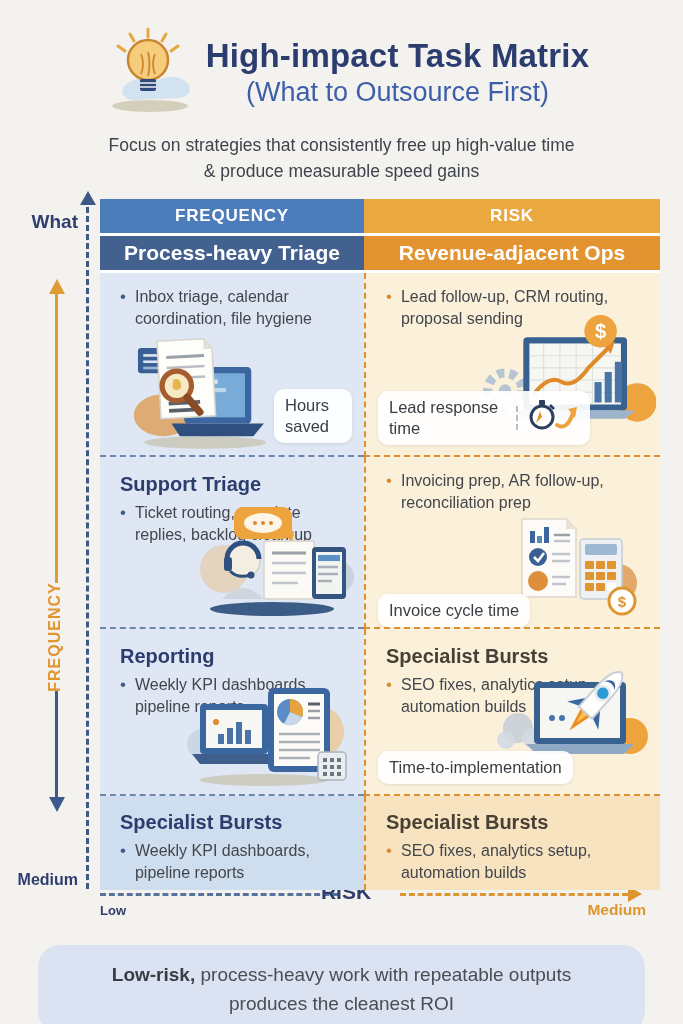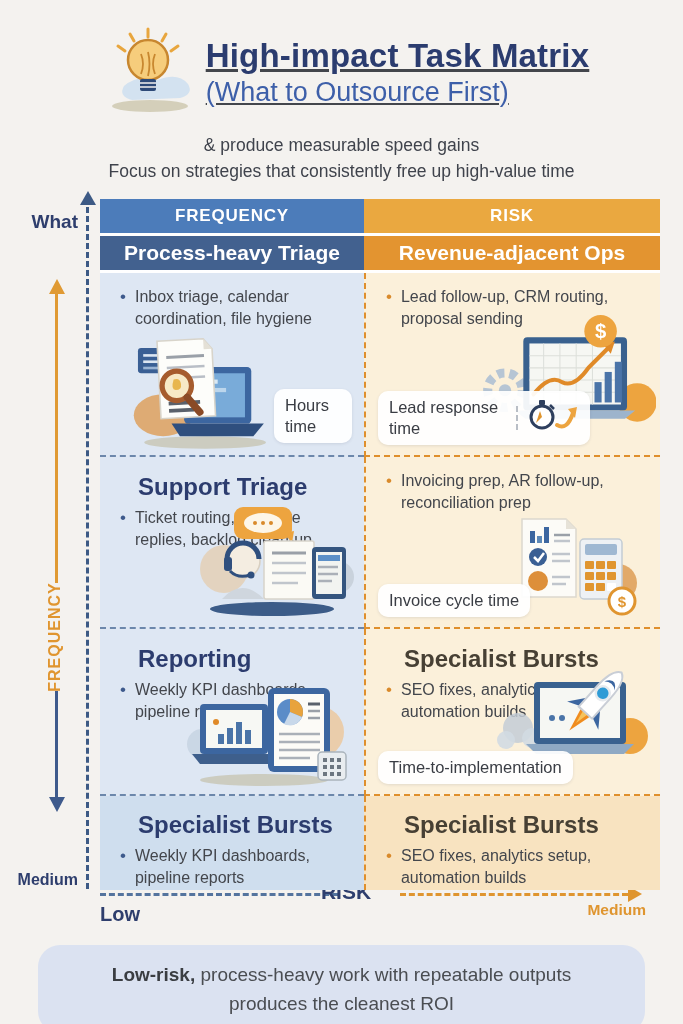--- a/index.html
+++ b/index.html
@@ -7,21 +7,21 @@
   body {
     font-family:"Liberation Sans", sans-serif;
     background:#f4f2ef;
     color:#43464c;
     position:relative;
   }
 
   
   .header { display:flex; align-items:center; justify-content:center; padding-top:24px; gap:4px; }
   .bulb-wrap { width:108px; height:96px; flex:0 0 auto; }
-  .titles { text-align:left;text-decoration:underline; }
+  .titles { text-align:center; }
   .title { font-size:33px; font-weight:bold; color:#2b3c6f; letter-spacing:.2px; }
   .subtitle { font-size:27px; color:#3d5fa9; margin-top:2px; }
   .tagline { text-align:center; margin-top:12px; font-size:17.5px; color:#3f434c; line-height:1.5; }
 
   
   .matrix-region { position:relative; width:683px; height:730px; margin-top:14px; }
   .grid {
     position:absolute; left:100px; top:0; width:560px;
     display:grid;
     grid-template-columns:264px 296px;
@@ -37,21 +37,21 @@
   .gapcell { background:#ffffff; }
 
   .cell { position:relative; overflow:hidden; padding:13px 14px 8px 16px; }
   .cell.left  { background:#dee7f3; }
   .cell.right { background:#fbf0da; border-left:2px dashed #df8f2c; }
   .cell.left.sep  { border-bottom:2px dashed #6c87ab; }
   .cell.right.sep { border-bottom:2px dashed #df8f2c; }
   .cell.left.deep  { background:#cfdeee; }
   .cell.right.deep { background:#f8e3c0; }
 
-  .cell-title { font-size:24px; font-weight:bold; margin:3px 0 6px 22px; }
+  .cell-title { font-size:20px; font-weight:bold; margin:3px 0 6px 4px; }
   .cell-title.navy { color:#2c3c6e; }
   .cell-title.brown { color:#474034; }
   .bullet-row { display:flex; gap:9px; font-size:16px; line-height:1.42; color:#43464c; padding-left:4px; }
   .dot { font-size:17px; line-height:1.3; }
   .dot.navy { color:#3e5a8c; }
   .dot.orange { color:#d98a2b; }
 
   .illus { position:absolute; }
   .badge {
     position:absolute; background:rgba(255,255,255,.93); border-radius:10px;
@@ -76,21 +76,21 @@
     font-size:16px; font-weight:bold; letter-spacing:1px; color:#e0952f; }
   .down-arrow-line { position:absolute; left:55px; top:492px; height:108px; width:0; border-left:3.5px solid #3e5a8c; }
   .down-arrowhead  { position:absolute; left:49px; top:598px; width:0; height:0;
     border-left:8px solid transparent; border-right:8px solid transparent; border-top:15px solid #3e5a8c; }
 
   .x-line-navy   { position:absolute; left:100px; top:694px; width:238px; border-top:3px dashed #54749e; }
   .x-line-orange { position:absolute; left:400px; top:694px; width:228px; border-top:3px dashed #df952f; }
   .x-arrowhead   { position:absolute; left:628px; top:687.5px; width:0; height:0;
     border-top:8px solid transparent; border-bottom:8px solid transparent; border-left:14px solid #df952f; }
   .lbl-risk { left:300px; top:681px; width:92px; text-align:center; font-size:21px; color:#2e3e6d; }
-  .lbl-low  { left:100px; top:704px; font-size:20px; color:#2e3e6d; }
+  .lbl-low  { left:100px; top:704px; font-size:13px; color:#2e3e6d; }
   .lbl-xmed { left:566px; top:702px; width:80px; text-align:right; font-size:15.5px; color:#df952f; }
 
   
   .footer {
     margin:16px 38px 0 38px; background:#dbe2f1; border-radius:22px;
     padding:15px 46px; text-align:center; font-size:19px; color:#4a4d52; line-height:1.55;
   }
   .footer b { color:#3a3d42; }
 </style>
 </head>
@@ -115,22 +115,22 @@
       <line x1="46" y1="63" x2="62" y2="63" stroke="#f4f2ef" stroke-width="1.5"></line>
     </svg>
   </div>
   <div class="titles">
     <div class="title">High-impact Task Matrix</div>
     <div class="subtitle">(What to Outsource First)</div>
   </div>
 </div>
 
 <div class="tagline">
+  <div>Focus on strategies that consistently free up high-value time</div>
   <div>&amp; produce measurable speed gains</div>
-  <div>Focus on strategies that consistently free up high-value time</div>
 </div>
 
 <div class="matrix-region">
 
   <div class="y-arrowhead"></div>
   <div class="y-line"></div>
   <div class="axis-label lbl-high">What</div>
   <div class="up-arrowhead"></div>
   <div class="up-arrow-line"></div>
   <div class="y-axis-title">FREQUENCY</div>
@@ -182,21 +182,21 @@
             <line x1="46" y1="40" x2="82" y2="40" stroke="#b9bec6" stroke-width="2.5"></line>
             <line x1="46" y1="50" x2="82" y2="50" stroke="#b9bec6" stroke-width="2.5"></line>
             <line x1="46" y1="74" x2="76" y2="74" stroke="#5a616b" stroke-width="3.5"></line>
             <line x1="46" y1="81" x2="70" y2="81" stroke="#5a616b" stroke-width="3.5"></line>
           </g>
           <circle cx="55" cy="58" r="14" fill="#f7e9c6" stroke="#a65c2e" stroke-width="5"></circle>
           <path d="M52 52 q6 -2 7 4 q1 6 -5 6 q-5 0 -2 -10 Z" fill="#e8b64e"></path>
           <line x1="65" y1="69" x2="77" y2="83" stroke="#8a4a26" stroke-width="7" stroke-linecap="round"></line>
         </svg>
       </div>
-      <div class="badge" style="right:12px; bottom:12px; width:78px; text-align:left;">Hours time</div>
+      <div class="badge" style="right:12px; bottom:12px; width:78px; text-align:left;">Hours saved</div>
     </div>
 
     <div class="cell right sep">
       <div class="bullet-row">
         <span class="dot orange">•</span>
         <span>Lead follow-up, CRM routing, proposal sending</span>
       </div>
       <div class="illus" style="right:4px; top:42px;">
         <svg viewBox="0 0 178 118" width="182" height="120">
           <circle cx="160" cy="86" r="19" fill="#eda43f"></circle>
@@ -310,21 +310,21 @@
               <rect x="108" y="59" width="9" height="8" rx="1"></rect>
               <rect x="119" y="59" width="9" height="8" rx="1"></rect>
             <rect x="97" y="70" width="9" height="8" rx="1"></rect>
               <rect x="108" y="70" width="9" height="8" rx="1"></rect>
           </g>
           <rect x="119" y="70" width="9" height="8" rx="1" fill="#fff"></rect>
           <circle cx="134" cy="88" r="13" fill="#fff" stroke="#e0952f" stroke-width="3"></circle>
           <text x="134" y="94" text-anchor="middle" font-size="15" font-weight="bold" fill="#e0952f">$</text>
         </svg>
       </div>
-      <div class="badge" style="left:12px; bottom:10px;">Invoice cycle time</div>
+      <div class="badge" style="left:12px; bottom:0;">Invoice cycle time</div>
     </div>
 
     <div class="cell left sep">
       <div class="cell-title navy">Reporting</div>
       <div class="bullet-row">
         <span class="dot navy">•</span>
         <span>Weekly KPI dashboards, pipeline reports</span>
       </div>
       <div class="illus" style="right:14px; bottom:4px;">
         <svg viewBox="0 0 178 112" width="178" height="112">

